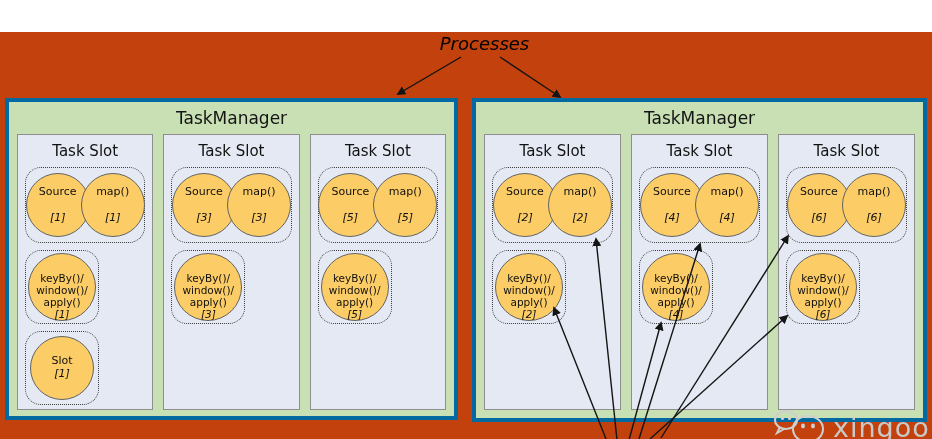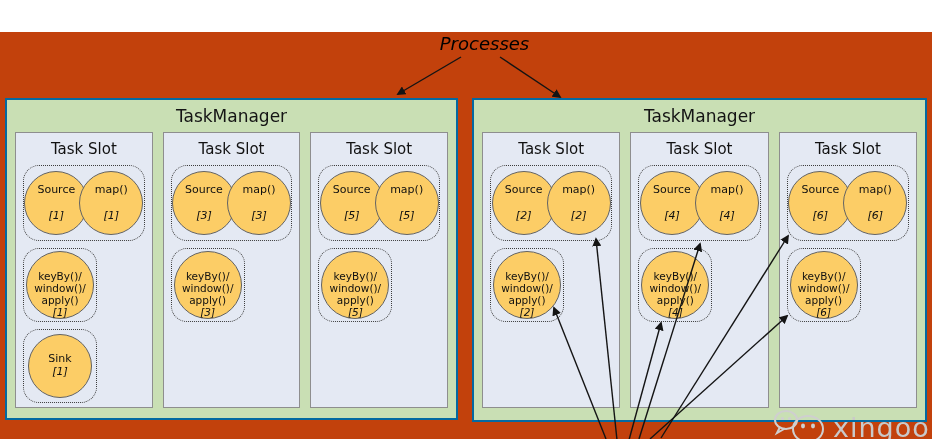--- a/index.html
+++ b/index.html
@@ -7,21 +7,21 @@
     position:relative;width:932px;height:439px;background:#c2410c;overflow:hidden;
     font-family:"DejaVu Sans","Liberation Sans",sans-serif;color:#111;margin-top:32px;
   }
   .float-label{
     position:absolute;font-style:italic;font-size:18px;color:#000;
     text-align:center;white-space:nowrap;
   }
   #processes-label{left:437px;top:1px;width:95px;}
   #threads-label{left:593px;top:410px;width:84px;}
 
-  .tm{position:absolute;background:#c9dfb4;border:2px solid #0369a1;box-sizing:border-box;}
+  .tm{position:absolute;background:#c9dfb4;border:4px solid #0369a1;box-sizing:border-box;}
   #tm-left{left:5px;top:66px;width:453px;height:322px;}
   #tm-right{left:472px;top:66px;width:455px;height:324px;}
   .tm-title{text-align:center;font-size:17px;color:#141414;height:30px;line-height:32px;}
   .slots{display:flex;gap:10px;padding:2px 8px 0;}
   .slot{
     flex:1;background:#e4e9f3;border:1.5px solid #8e8e8e;height:276px;
     box-sizing:border-box;padding:6px 7px 13px;min-width:0;
   }
   .slot-title{text-align:center;font-size:15px;line-height:20px;margin-bottom:6px;color:#111;}
   .group{
@@ -75,21 +75,21 @@
         <div class="group single">
           <div class="circle keyby">
             <span>keyBy()/</span>
             <span>window()/</span>
             <span>apply()</span>
             <span class="idx">[1]</span>
           </div>
         </div>
         <div class="group single">
           <div class="circle sink">
-            <span>Sink</span>
+            <span>Slot</span>
             <span class="idx">[1]</span>
           </div>
         </div>
       </div>
 
       <div class="slot">
         <div class="slot-title">Task Slot</div>
         <div class="group pair">
           <div class="circle big">
             <span>Source</span>

